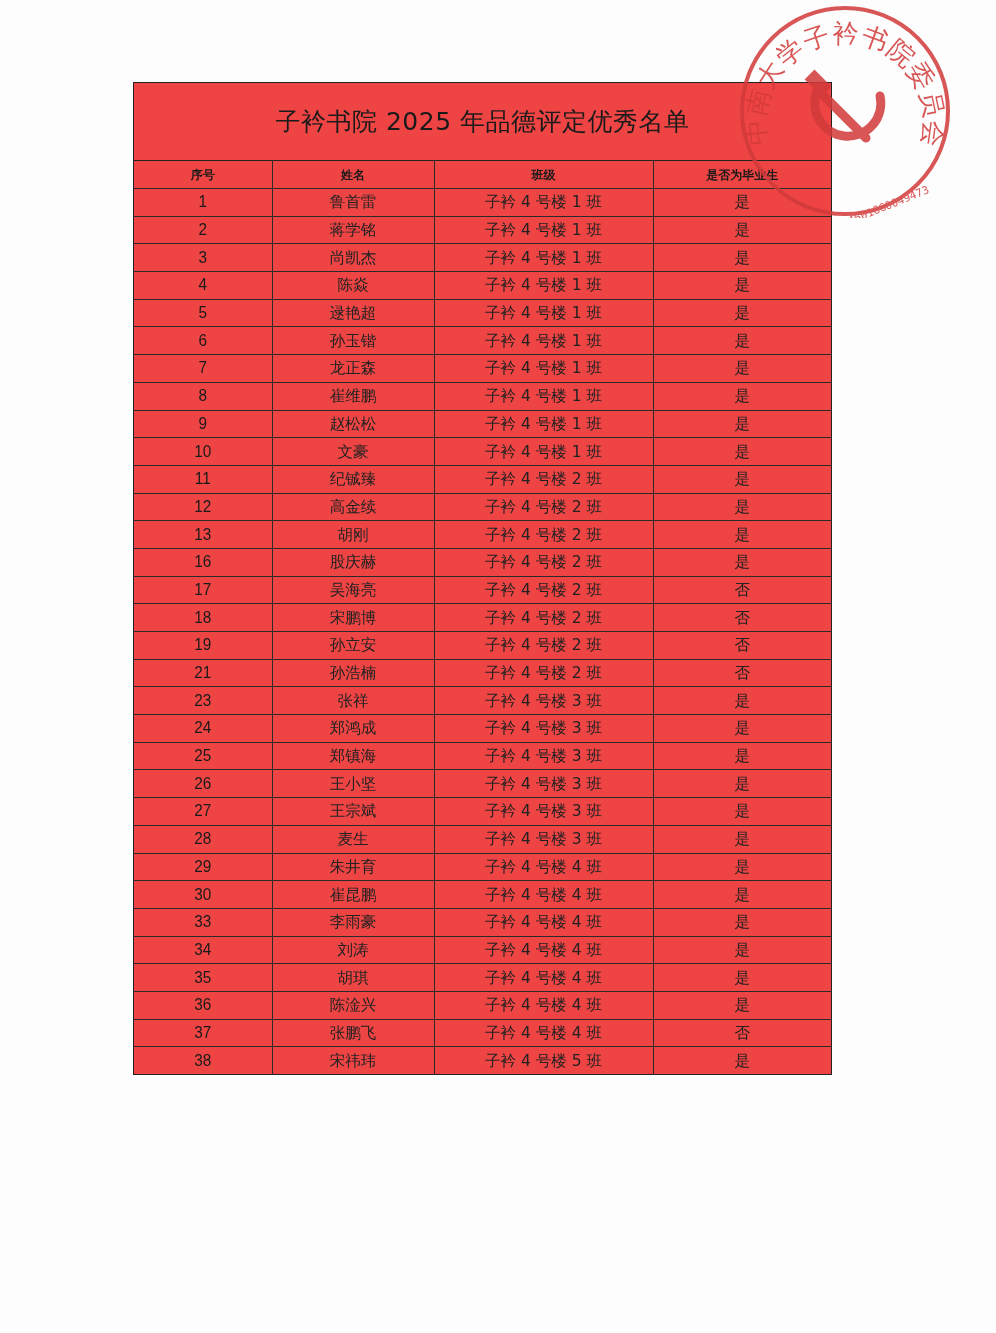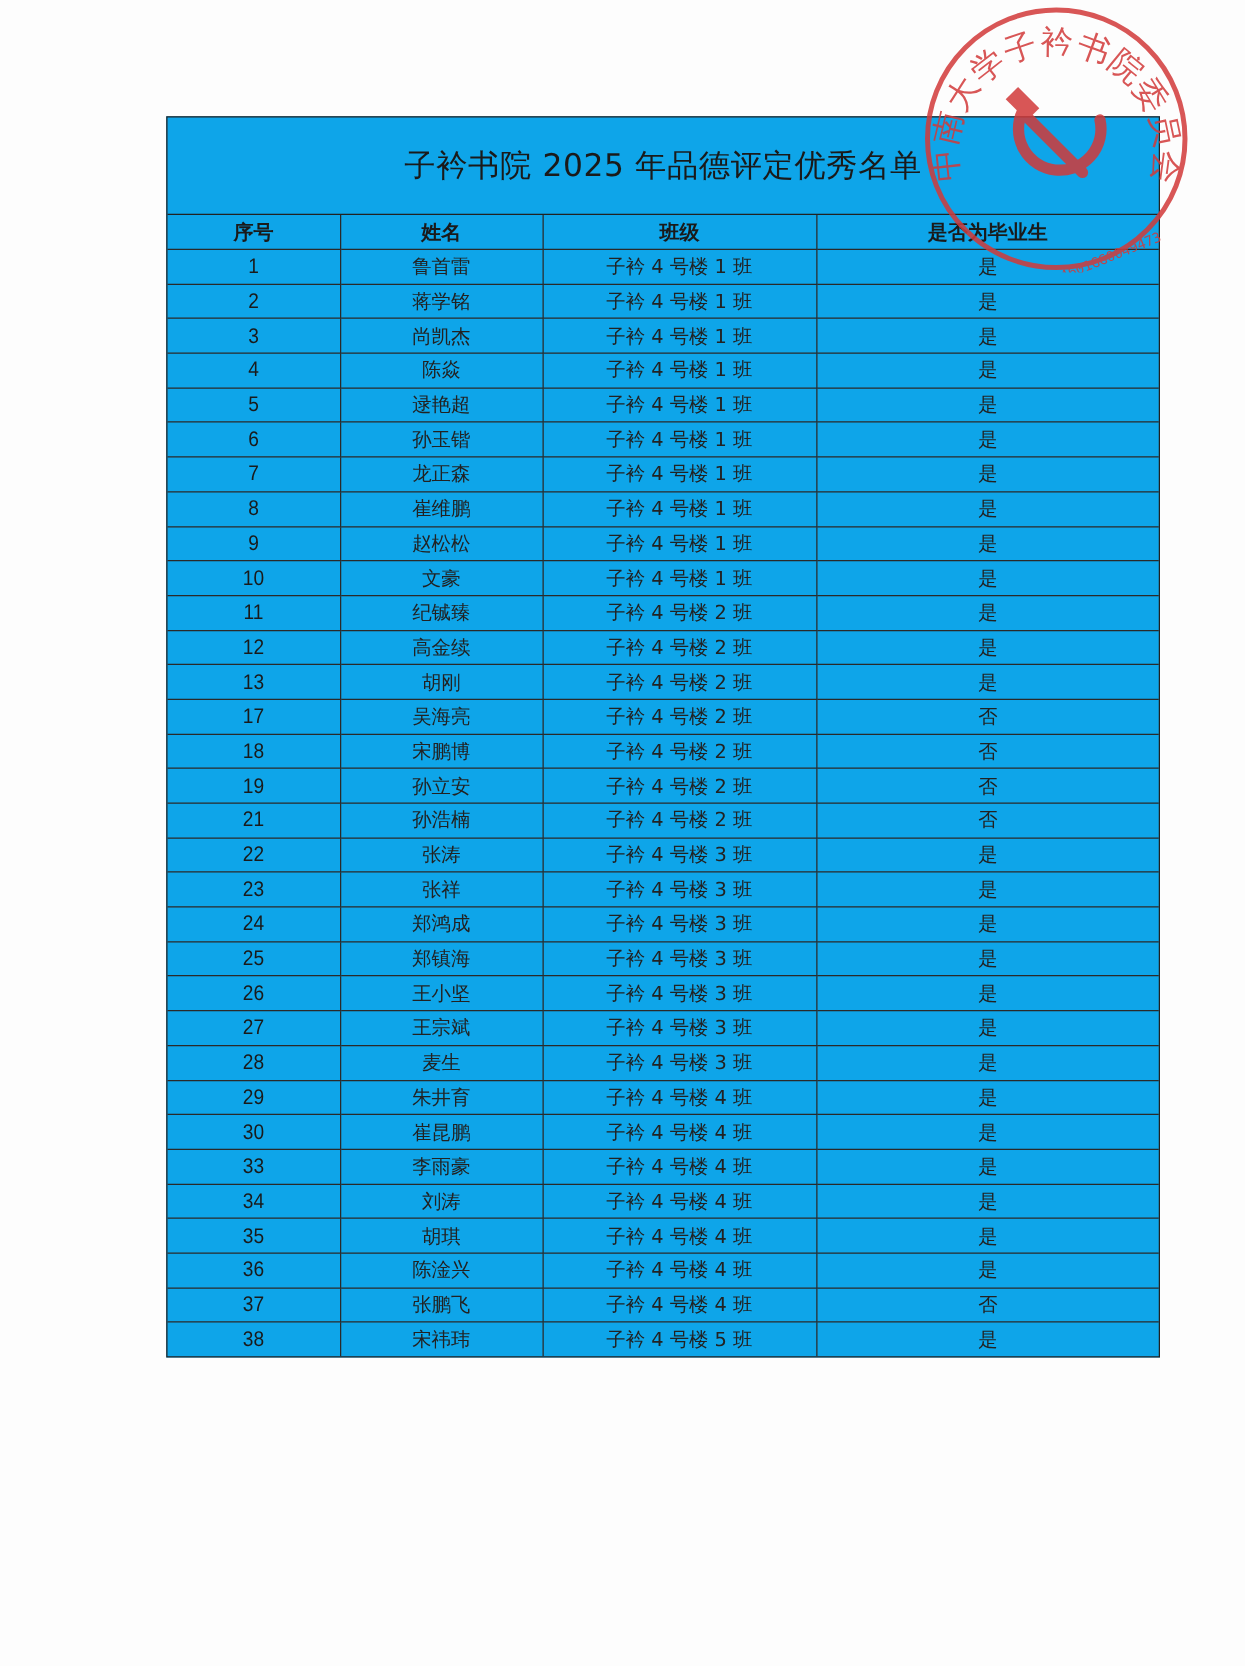--- a/index.html
+++ b/index.html
@@ -4,44 +4,44 @@
 <style>
   html, body { margin: 0; padding: 0; }
   body {
     width: 996px; height: 1333px;
     background: #fdfdfd;
     position: relative; overflow: hidden;
     font-family: "DejaVu Sans", "Liberation Sans", sans-serif;
     color: #1a1a1a;
   }
   .sheet {
-    position: absolute; left: 133px; top: 93px;
-    width: 795px;
+    position: absolute; left: 133px; top: 82px;
+    width: 699px;
     border: 1.5px solid #222;
     box-sizing: border-box;
-    background: #0ea5e9;
+    background: #ef4444;
   }
   .title-row {
     height: 77px;
     border-bottom: 1.5px solid #222;
     display: flex; align-items: center; justify-content: center;
     font-size: 25px; font-weight: 500; letter-spacing: 0.5px;
   }
   table { border-collapse: collapse; width: 100%; table-layout: fixed; }
   col.c1 { width: 138px; } col.c2 { width: 162px; } col.c3 { width: 219px; } col.c4 { width: auto; }
   th, td {
     border: 1.2px solid #2a2a2a;
     text-align: center; vertical-align: middle;
     padding: 0; height: 26.7px; line-height: 26px;
   }
   tr > *:first-child { border-left: none; }
   tr > *:last-child { border-right: none; }
   thead tr:first-child th { border-top: none; }
   tbody tr:last-child td { border-bottom: none; }
-  th { font-size: 16px; font-weight: bold; height: 27px; text-align: center; }
+  th { font-size: 12px; font-weight: bold; height: 27px; text-align: center; }
   td { font-size: 16px; font-family: "Liberation Sans Narrow", "Liberation Sans", sans-serif; }
   td.name, td.cls, td.grad { font-family: "DejaVu Sans", sans-serif; font-size: 15.5px; color: #222; }
   td.num { font-family: "Liberation Sans", sans-serif; font-size: 17px; transform: scaleX(0.9); }
   .stamp {
     position: absolute; left: 738px; top: 4px;
     width: 214px; height: 214px;
     pointer-events: none; opacity: 0.85;
   }
 </style>
 </head>
@@ -137,20 +137,26 @@
           <td class="cls">子衿 4 号楼 2 班</td>
           <td class="grad">是</td>
         </tr>
         <tr>
           <td class="num">13</td>
           <td class="name">胡刚</td>
           <td class="cls">子衿 4 号楼 2 班</td>
           <td class="grad">是</td>
         </tr>
         <tr>
+          <td class="num">16</td>
+          <td class="name">股庆赫</td>
+          <td class="cls">子衿 4 号楼 2 班</td>
+          <td class="grad">是</td>
+        </tr>
+        <tr>
           <td class="num">17</td>
           <td class="name">吴海亮</td>
           <td class="cls">子衿 4 号楼 2 班</td>
           <td class="grad">否</td>
         </tr>
         <tr>
           <td class="num">18</td>
           <td class="name">宋鹏博</td>
           <td class="cls">子衿 4 号楼 2 班</td>
           <td class="grad">否</td>
@@ -159,26 +165,20 @@
           <td class="num">19</td>
           <td class="name">孙立安</td>
           <td class="cls">子衿 4 号楼 2 班</td>
           <td class="grad">否</td>
         </tr>
         <tr>
           <td class="num">21</td>
           <td class="name">孙浩楠</td>
           <td class="cls">子衿 4 号楼 2 班</td>
           <td class="grad">否</td>
-        </tr>
-        <tr>
-          <td class="num">22</td>
-          <td class="name">张涛</td>
-          <td class="cls">子衿 4 号楼 3 班</td>
-          <td class="grad">是</td>
         </tr>
         <tr>
           <td class="num">23</td>
           <td class="name">张祥</td>
           <td class="cls">子衿 4 号楼 3 班</td>
           <td class="grad">是</td>
         </tr>
         <tr>
           <td class="num">24</td>
           <td class="name">郑鸿成</td>

